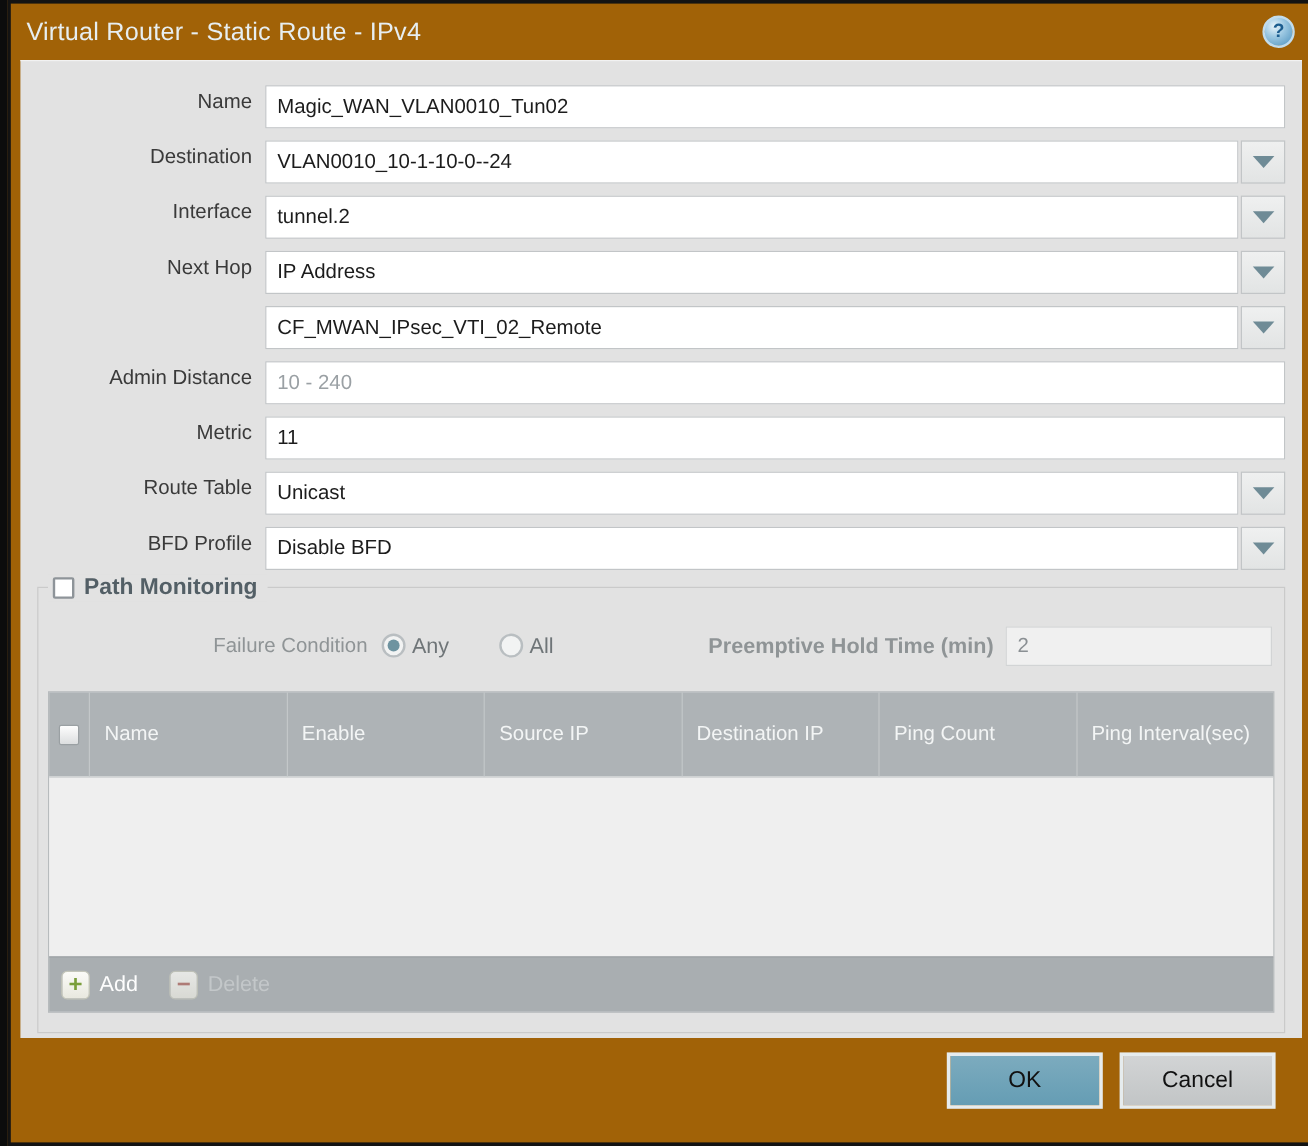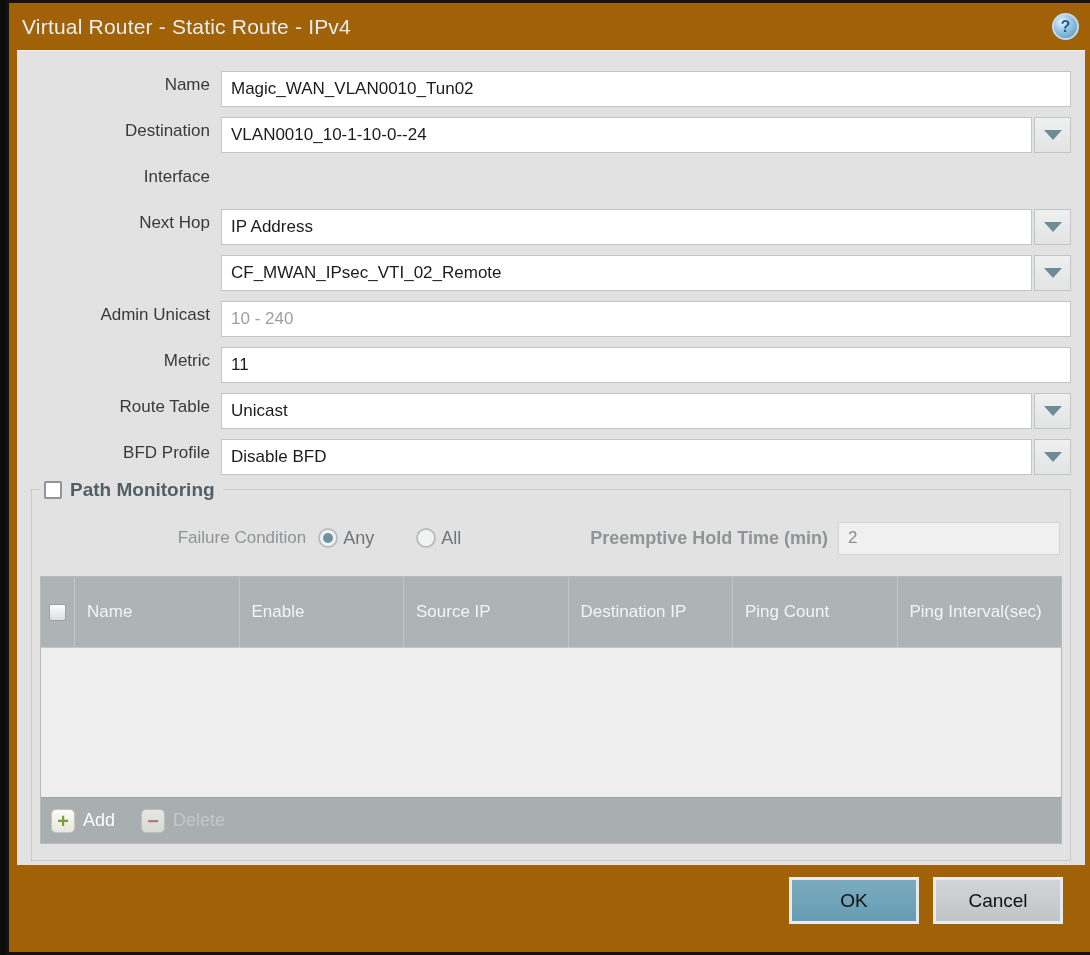--- a/index.html
+++ b/index.html
@@ -135,20 +135,26 @@
       <div class="field">
         <input value="VLAN0010_10-1-10-0--24" style="">
         <div class="dd-btn">
             <span class="dd-arrow"></span>
           </div>
       </div>
     </div>
 
     <div class="form-row">
       <span class="lbl">Interface</span>
+      <div class="field">
+        <input value="tunnel.2" style="">
+        <div class="dd-btn">
+            <span class="dd-arrow"></span>
+          </div>
+      </div>
     </div>
 
     <div class="form-row">
       <span class="lbl">Next Hop</span>
       <div class="field">
         <input value="IP Address" style="">
         <div class="dd-btn">
             <span class="dd-arrow"></span>
           </div>
       </div>
@@ -158,21 +164,21 @@
       <span class="lbl"></span>
       <div class="field">
         <input value="CF_MWAN_IPsec_VTI_02_Remote" style="">
         <div class="dd-btn">
             <span class="dd-arrow"></span>
           </div>
       </div>
     </div>
 
     <div class="form-row">
-      <span class="lbl">Admin Unicast</span>
+      <span class="lbl">Admin Distance</span>
       <div class="field">
         <input placeholder="10 - 240" style="">
       </div>
     </div>
 
     <div class="form-row">
       <span class="lbl">Metric</span>
       <div class="field">
         <input value="11" style="">
       </div>

